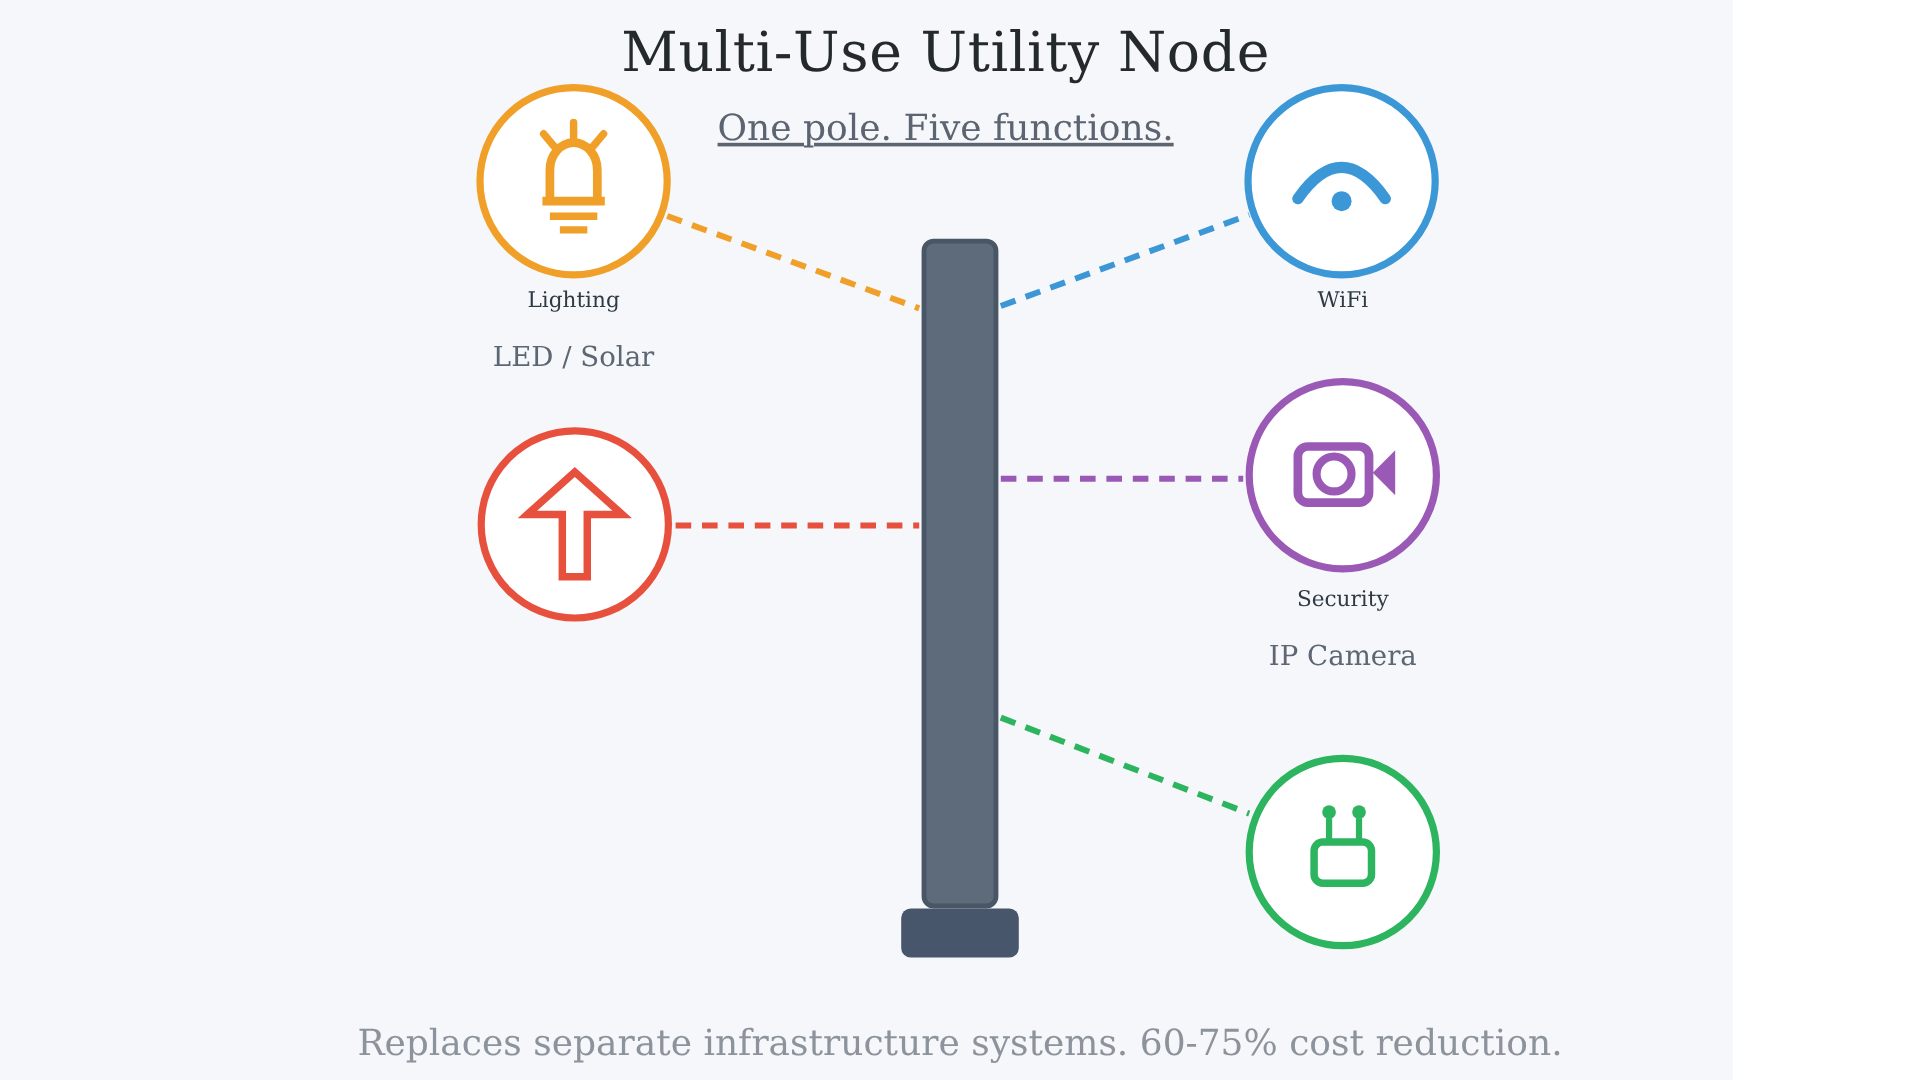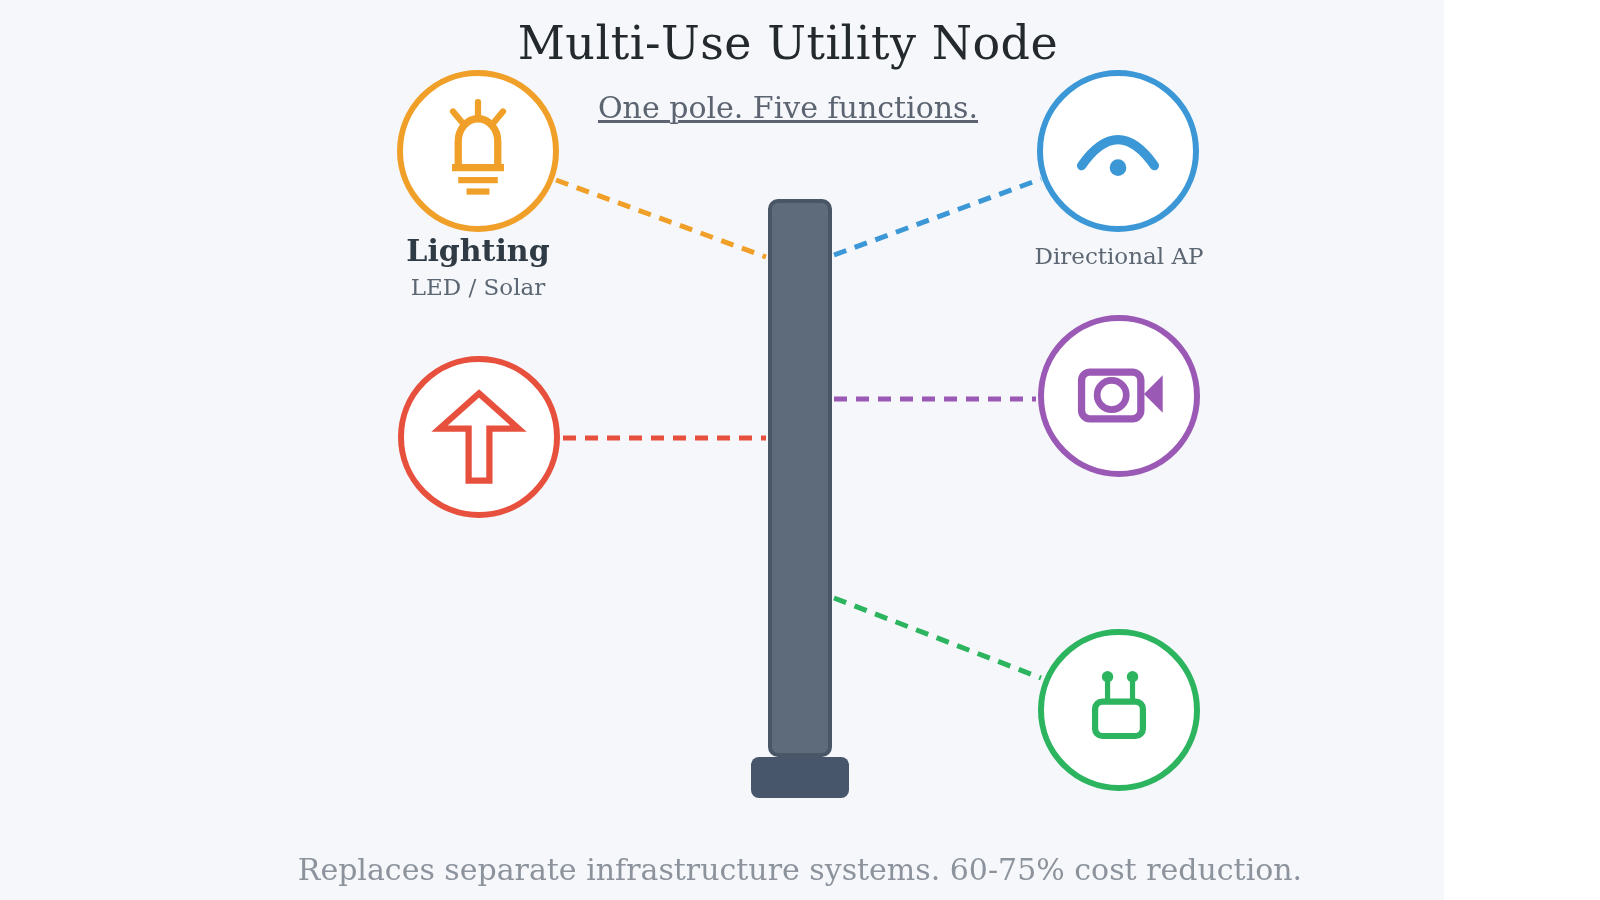--- a/index.html
+++ b/index.html
@@ -51,22 +51,22 @@
     display:flex; align-items:center; justify-content:center;
   }
   .node-circle svg { display:block; }
   .c-lighting  { border-color: var(--lighting);  color: var(--lighting); }
   .c-wifi      { border-color: var(--wifi);      color: var(--wifi); }
   .c-aesthetic { border-color: var(--aesthetic); color: var(--aesthetic); }
   .c-security  { border-color: var(--security);  color: var(--security); }
   .c-lorawan   { border-color: var(--lorawan);   color: var(--lorawan); }
 
   .node-caption { position:absolute; width:300px; text-align:center; }
-  .node-label   { font-size:30px; color: var(--label-text, #2f3a44); line-height:31px;font-weight:bold; }
-  .node-sublabel{ font-size:23px; color: var(--sublabel-text, #5c6773); line-height:27px; margin-top:8px; }
+  .node-label   { font-size:18px; color: var(--label-text, #2f3a44); line-height:31px; }
+  .node-sublabel{ font-size:23px; color: var(--sublabel-text, #5c6773); line-height:27px; margin-top:19px; }
 
   .cap-lighting  { left:328px;  top:235px; }
   .cap-wifi      { left:969px;  top:235px; }
   .cap-aesthetic { left:329px;  top:524px; }
   .cap-security  { left:969px;  top:484px; }
   .cap-lorawan   { left:969px;  top:795px; }
 
   .pos-lighting  { left:397px;  top:70px; }
   .pos-wifi      { left:1037px; top:70px; }
   .pos-aesthetic { left:398px;  top:356px; }
@@ -110,37 +110,41 @@
     <div class="node-sublabel">LED / Solar</div>
   </div>
 
   <div class="node-circle c-wifi pos-wifi">
     <svg width="104" height="104" viewBox="0 0 100 100">
       <path class="icon-stroke" stroke-width="9" stroke-linecap="round" d="M15 64 Q50 14 85 64"></path>
       <circle cx="50" cy="66" r="8" fill="currentColor" stroke="none"></circle>
     </svg>
   </div>
   <div class="node-caption cap-wifi">
-    <div class="node-sublabel">Directional AP</div>
+    <div class="node-label">WiFi</div>
   </div>
 
   <div class="node-circle c-aesthetic pos-aesthetic">
     <svg width="104" height="104" viewBox="0 0 100 100">
       <polygon class="icon-stroke" stroke-width="6" stroke-linejoin="miter" points="50,8 88,42 60,42 60,92 40,92 40,42 12,42"></polygon>
     </svg>
   </div>
   <div class="node-caption cap-aesthetic">
   </div>
 
   <div class="node-circle c-security pos-security">
     <svg width="104" height="104" viewBox="0 0 100 100">
       <rect class="icon-stroke" stroke-width="7" x="14" y="27" width="57" height="45" rx="8"></rect>
       <circle class="icon-stroke" stroke-width="6.5" cx="43" cy="49" r="14"></circle>
       <polygon points="74,48 92,30 92,66" fill="currentColor" stroke="none"></polygon>
     </svg>
+  </div>
+  <div class="node-caption cap-security">
+    <div class="node-label">Security</div>
+    <div class="node-sublabel">IP Camera</div>
   </div>
 
   <div class="node-circle c-lorawan pos-lorawan">
     <svg width="104" height="104" viewBox="0 0 100 100">
       <rect class="icon-stroke" stroke-width="6" x="27" y="42" width="46" height="33" rx="7"></rect>
       <path class="icon-stroke" stroke-width="5" d="M39 42 V23"></path>
       <path class="icon-stroke" stroke-width="5" d="M63 42 V23"></path>
       <circle cx="39" cy="18" r="5.5" fill="currentColor" stroke="none"></circle>
       <circle cx="63" cy="18" r="5.5" fill="currentColor" stroke="none"></circle>
     </svg>

